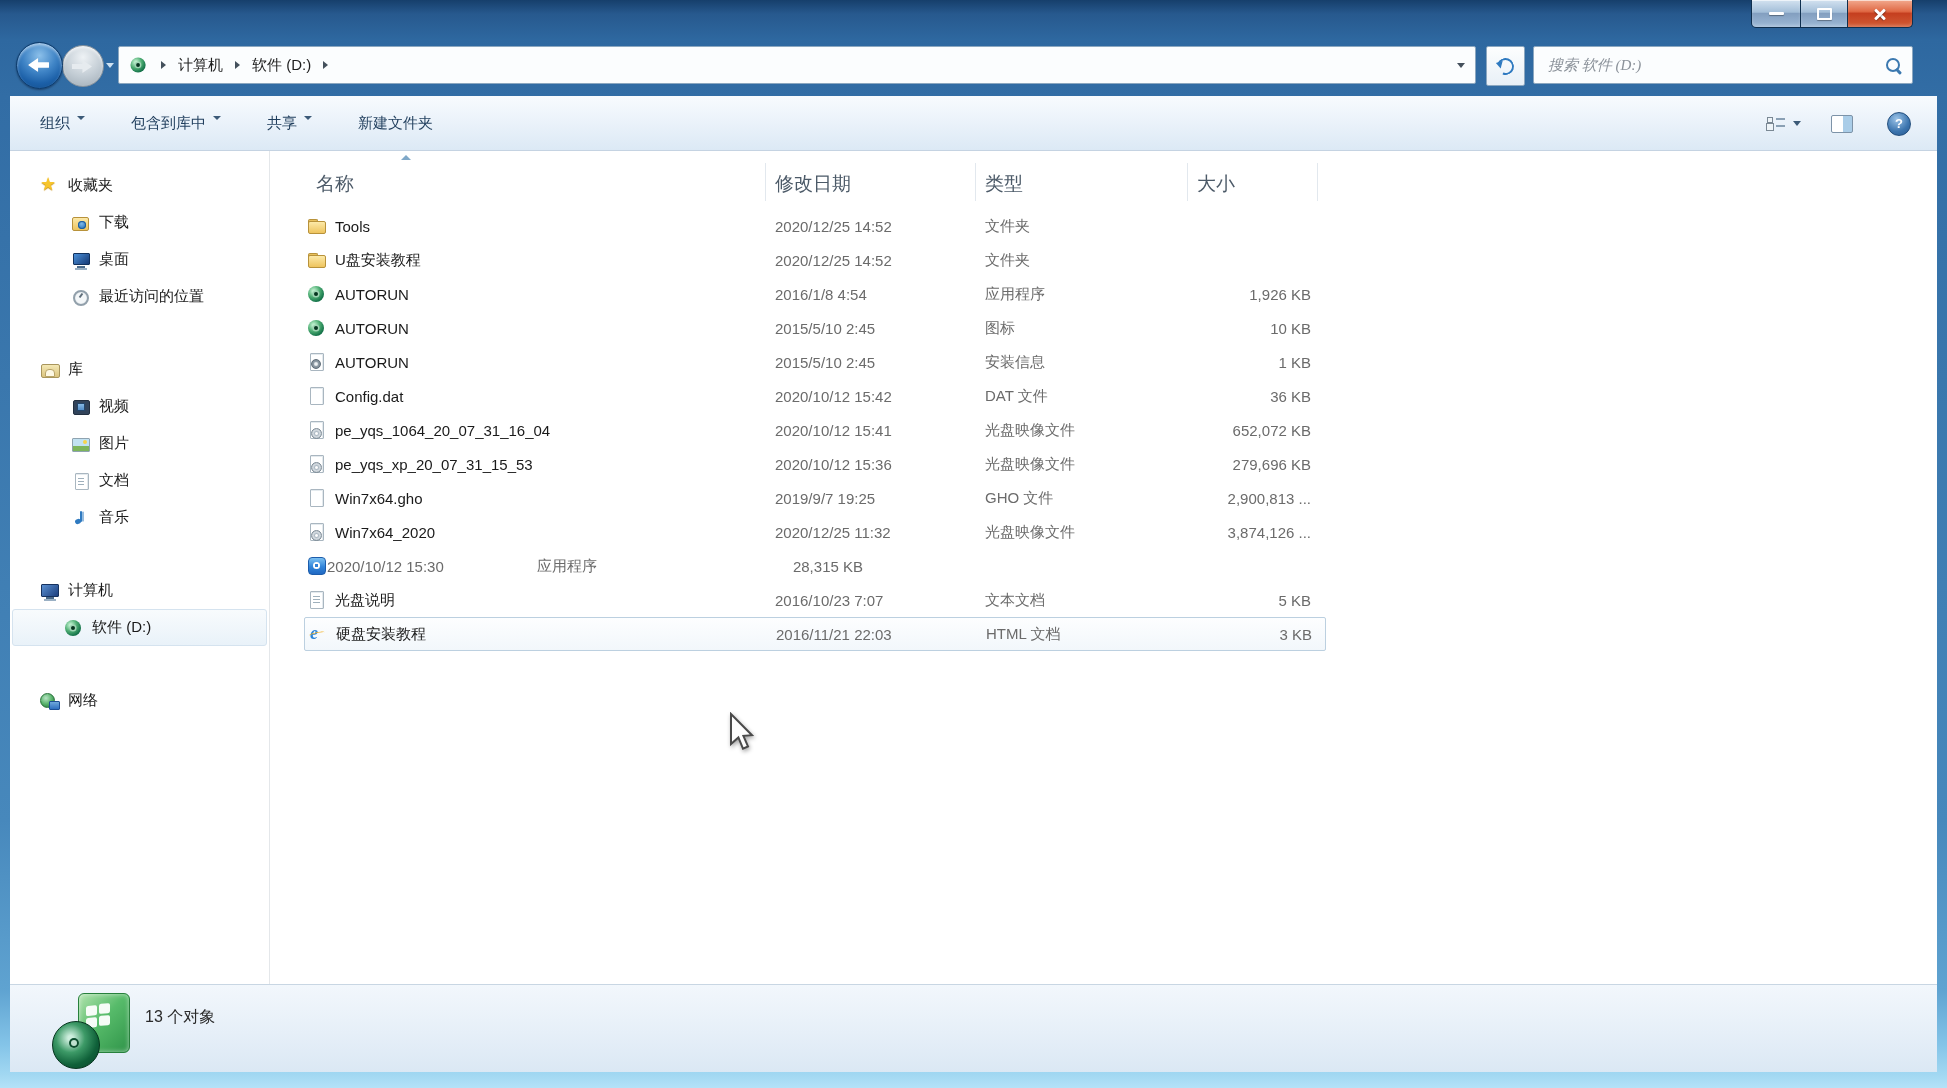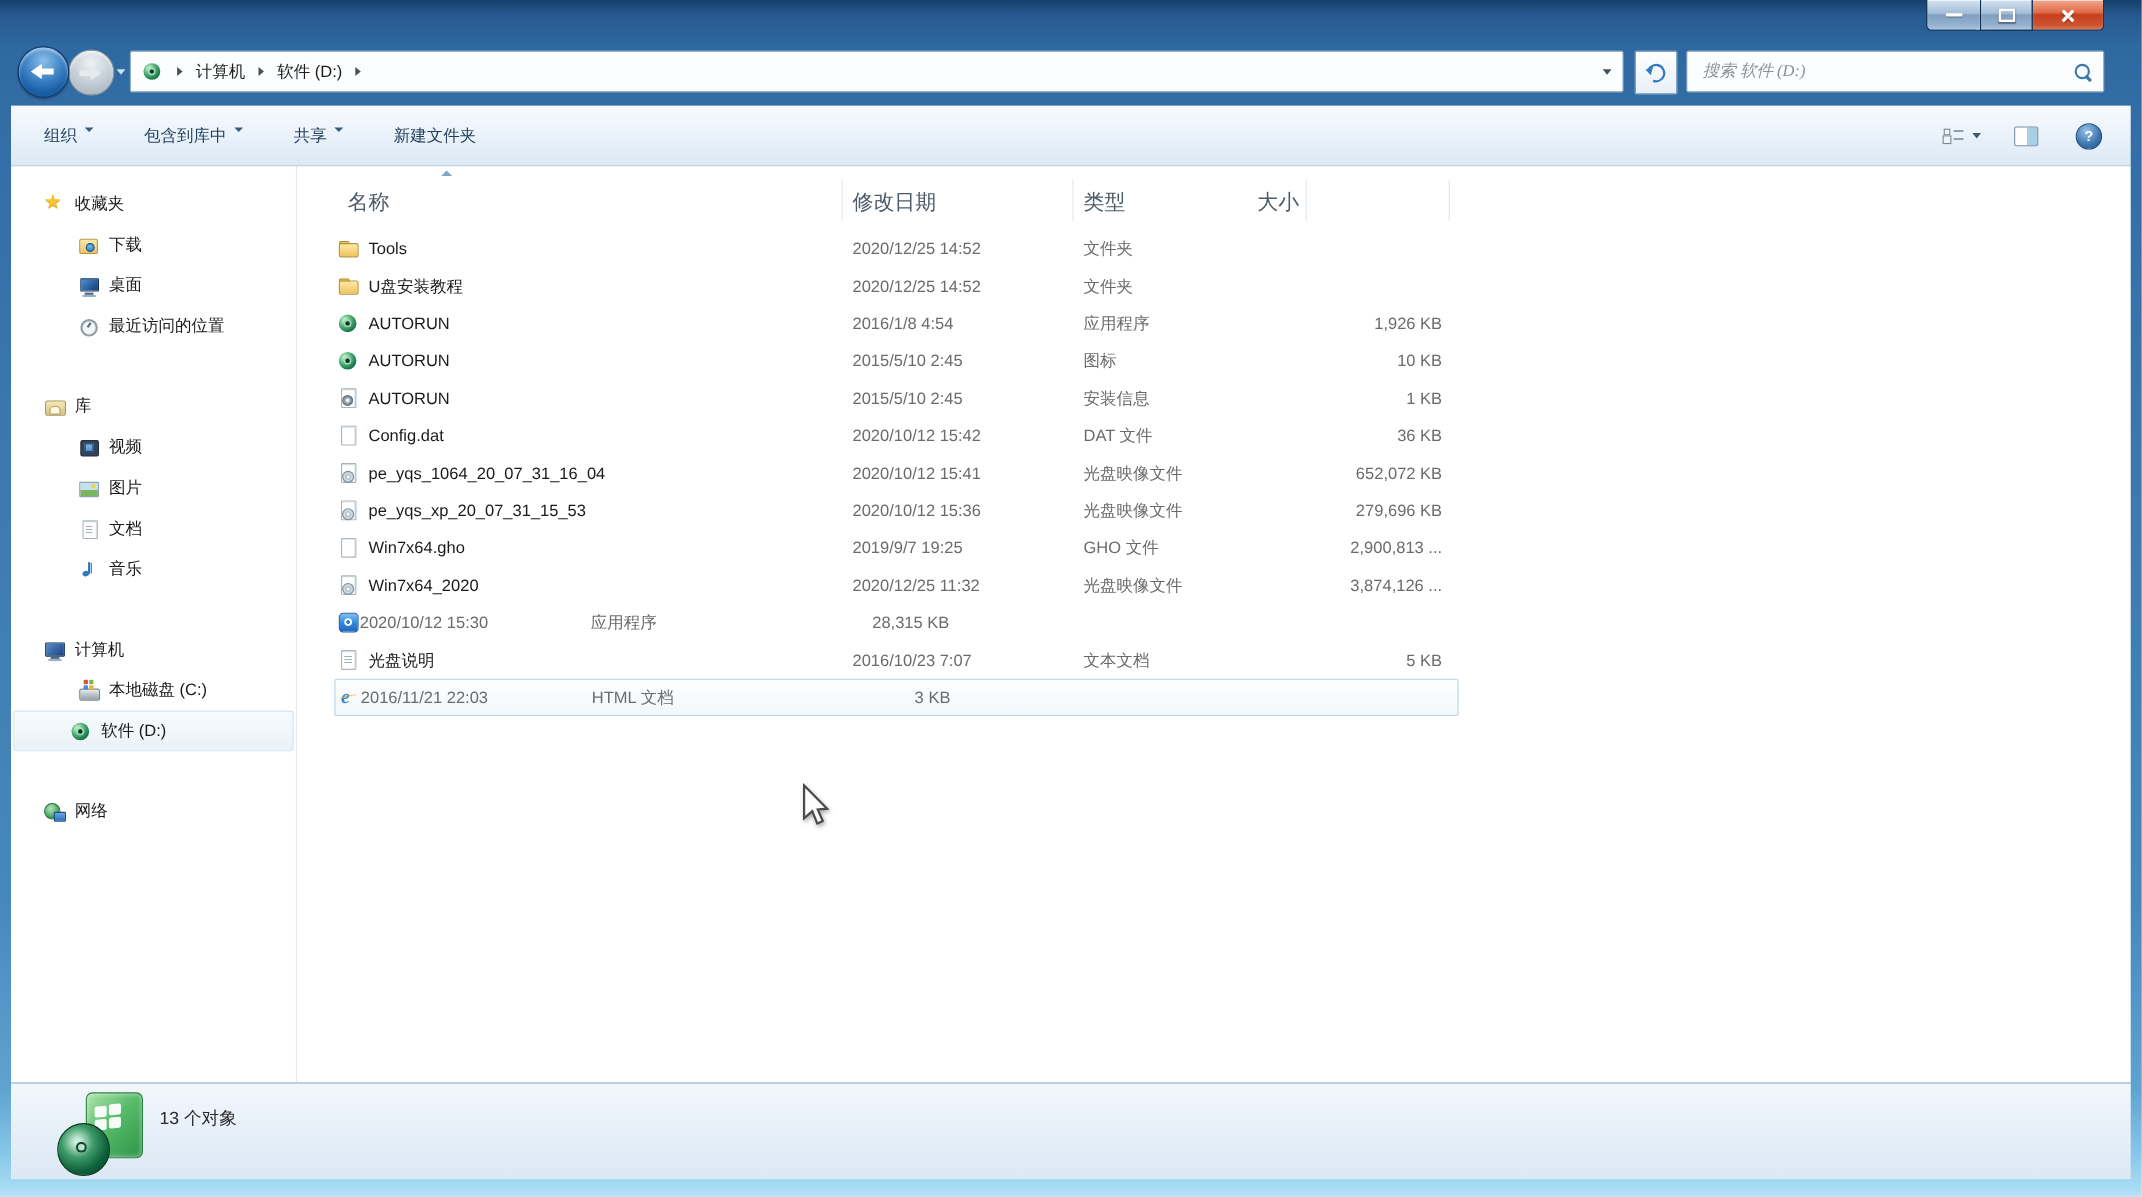--- a/index.html
+++ b/index.html
@@ -248,41 +248,37 @@
         <span>文档</span>
       </div>
       <div class="sb-item child">
         <span class="si si-music"></span>
         <span>音乐</span>
       </div>
       <div class="sb-item gap">
         <span class="si si-computer"></span>
         <span>计算机</span>
       </div>
-      <div class="sb-item child">
-        <span class="si si-local-disk"></span>
-        <span>本地磁盘 (C:)</span>
-      </div>
       <div class="sb-item selected child">
         <span class="si si-drive-d"></span>
         <span>软件 (D:)</span>
       </div>
       <div class="sb-item gap">
         <span class="si si-network"></span>
         <span>网络</span>
       </div>
     </div>
 
   <div class="filearea">
     <div class="cols-header">
       <span class="sort-up"></span>
       <span class="col-label" style="left:45px">名称</span>
       <span class="col-label" style="left:504px">修改日期</span>
       <span class="col-label" style="left:714px">类型</span>
-      <span class="col-label" style="left:872px">大小</span>
+      <span class="col-label" style="left:926px">大小</span>
       <span class="col-div" style="left:494px"></span>
       <span class="col-div" style="left:704px"></span>
       <span class="col-div" style="left:916px"></span>
       <span class="col-div" style="left:1046px"></span>
     </div>
     <div class="rows">
 
     <div class="frow">
           <span class="fi c-icon fi-folder"></span>
           <span class="c-name">Tools</span>
@@ -361,20 +357,21 @@
         </div>
         <div class="frow">
           <span class="fi c-icon fi-text-doc"></span>
           <span class="c-name">光盘说明</span>
           <span class="c-date">2016/10/23 7:07</span>
           <span class="c-type">文本文档</span>
           <span class="c-size">5 KB</span>
         </div>
         <div class="frow selected">
           <span class="fi c-icon fi-ie"></span>
+          <span class="c-name">硬盘安装教程</span>
           <span class="c-date">2016/11/21 22:03</span>
           <span class="c-type">HTML 文档</span>
           <span class="c-size">3 KB</span>
         </div>
       </div>
   </div>
 </div>
 
 <div class="statusbar">
   <div class="big-icon">

